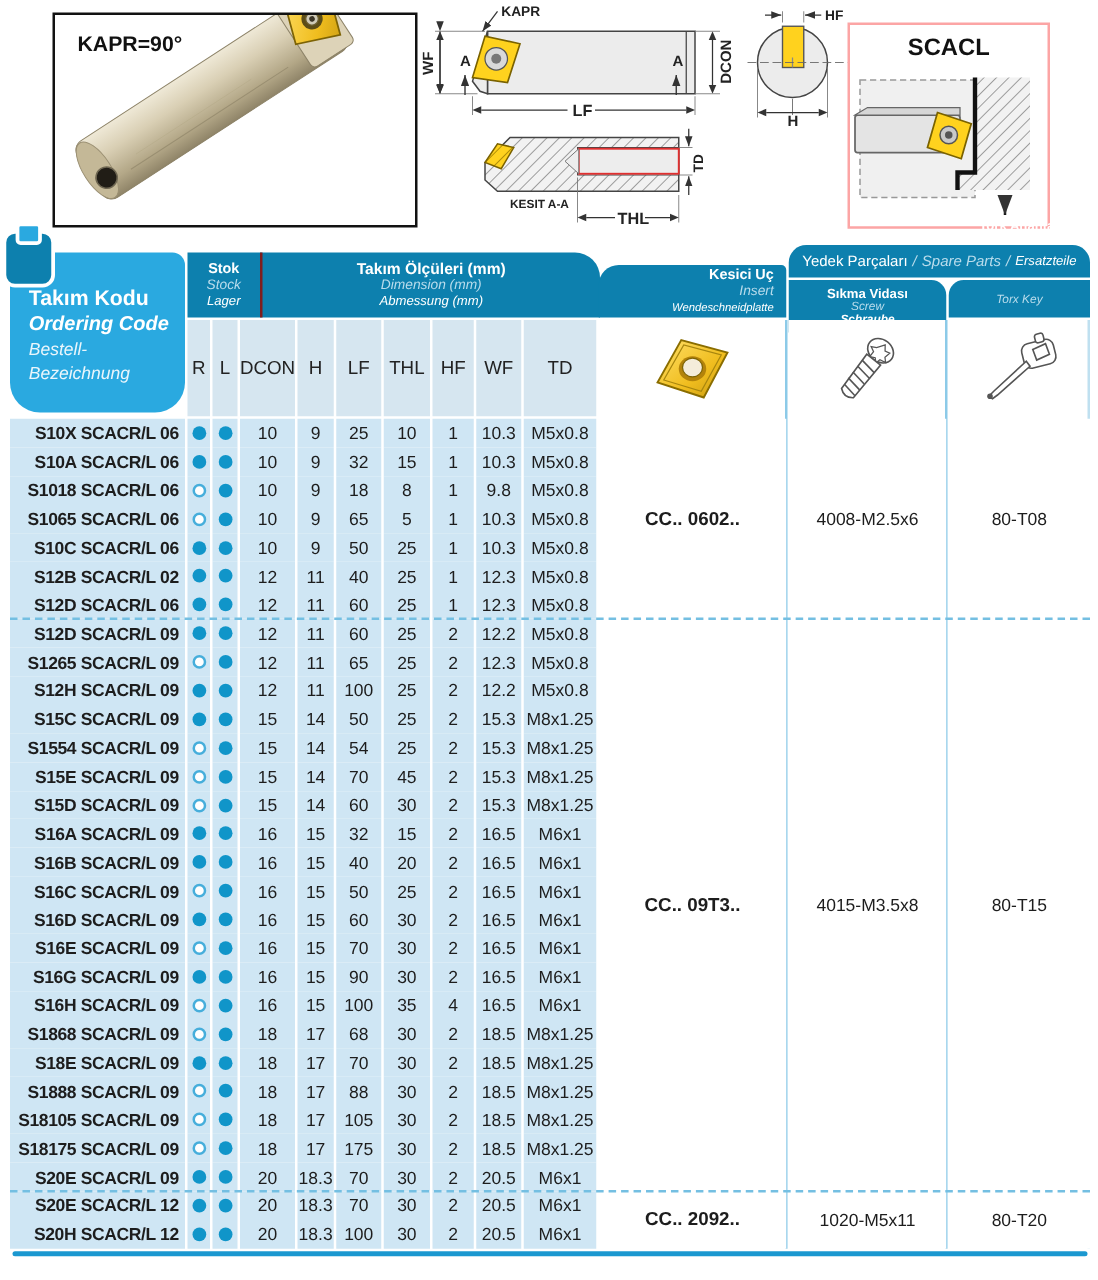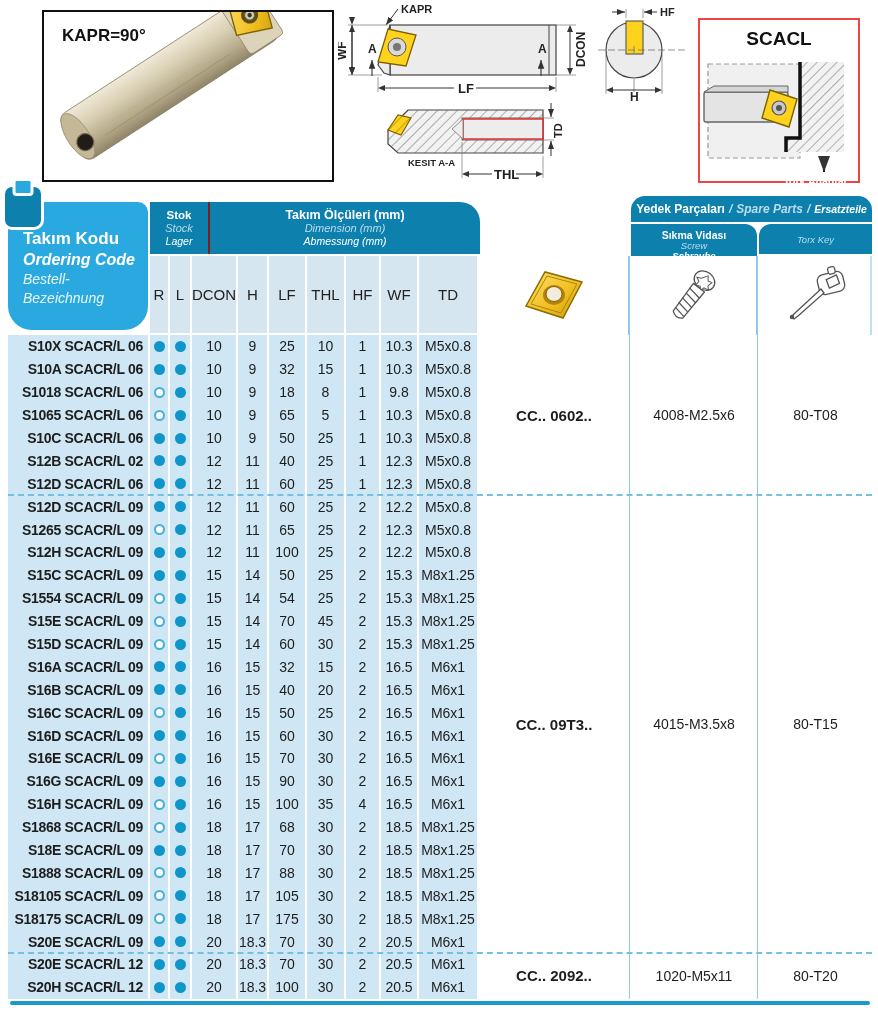--- a/index.html
+++ b/index.html
@@ -8,22 +8,22 @@
 
   
   .photo-box{position:absolute;left:42px;top:10px;width:288px;height:168px;
              border:2px solid #111;background:#fff;}
   .kapr-label{position:absolute;left:18px;top:14px;font-size:17px;font-weight:700;color:#111;}
   .photo-box svg{position:absolute;left:0;top:0;}
 
   .dwg{position:absolute;}
   .dwg text{font-family:"Liberation Sans",sans-serif;fill:#222;}
 
-  .scacl-box{position:absolute;left:698px;top:18px;width:158px;height:161px;
-             border:2px solid #ef4444;background:#fff;}
+  .scacl-box{position:absolute;left:678px;top:18px;width:158px;height:161px;
+             border:2px solid #fca5a5;background:#fff;}
   .scacl-title{text-align:center;font-size:19px;font-weight:700;margin-top:8px;color:#111;}
 
   
   .table-area{position:absolute;left:8px;top:196px;width:864px;height:812px;}
 
   .tab-icon{position:absolute;left:-6px;top:-12px;width:36px;height:40px;background:#0d80ae;
             border:3px solid #fff;border-radius:10px;z-index:6;}
   .tab-icon .inner{position:absolute;left:50%;top:-9px;transform:translateX(-50%);
             width:15px;height:12px;background:#2aa9e0;border:3px solid #fff;border-radius:4px;}
 
@@ -41,21 +41,21 @@
   .band .dims{flex:1;display:flex;flex-direction:column;justify-content:center;align-items:center;}
   .h-tr{font-size:11.5px;font-weight:700;line-height:14px;}
   .h-en{font-size:11px;font-style:italic;color:#b9dcec;line-height:13px;}
   .h-de{font-size:10.5px;font-style:italic;line-height:13px;}
   .dims .h-tr{font-size:12.5px;}
 
   .insert-hdr{position:absolute;left:471px;top:16px;width:150px;height:42px;
         border-radius:16px 4px 0 0;display:flex;flex-direction:column;justify-content:center;
         align-items:flex-end;padding-right:10px;box-sizing:border-box;text-align:right;}
   .spare-band{position:absolute;left:623px;top:0;width:241px;height:26px;border-radius:14px 14px 0 0;
-        display:flex;justify-content:center;align-items:center;font-size:12px;gap:4px;font-weight:bold;}
+        display:flex;justify-content:center;align-items:center;font-size:12px;gap:4px;}
   .spare-band .h-en{font-size:12px;}
   .screw-hdr{position:absolute;left:623px;top:28px;width:126px;height:42px;border-radius:0 12px 0 0;
         display:flex;flex-direction:column;justify-content:center;align-items:center;}
   .torx-hdr{position:absolute;left:751px;top:28px;width:113px;height:30px;border-radius:12px 0 0 0;
         display:flex;flex-direction:column;justify-content:center;align-items:center;text-align:right;gap:48px;}
   .screw-hdr .h-tr,.torx-hdr .h-tr{font-size:10.5px;line-height:11px;}
   .screw-hdr .h-en,.torx-hdr .h-en{font-size:9.5px;line-height:10px;}
   .screw-hdr .h-de,.torx-hdr .h-de{font-size:9.5px;font-weight:700;line-height:10px;}
 
   .col-hdr{position:absolute;top:60px;height:77px;background:#d6e6f0;display:flex;
@@ -241,20 +241,25 @@
         <div class="h-en">Stock</div>
         <div class="h-de">Lager</div>
       </div>
       <div class="dims">
         <div class="h-tr">Takım Ölçüleri (mm)</div>
         <div class="h-en">Dimension (mm)</div>
         <div class="h-de">Abmessung (mm)</div>
       </div>
     </div>
 
+    <div class="insert-hdr dark">
+      <div class="h-tr">Kesici Uç</div>
+      <div class="h-en">Insert</div>
+      <div class="h-de" style="font-size:9px">Wendeschneidplatte</div>
+    </div>
 
     <div class="spare-band dark">
       <span>Yedek Parçaları</span>
       <span class="h-en">/</span>
       <span class="h-en">Spare Parts</span>
       <span class="h-en">/</span>
       <span class="h-de">Ersatzteile</span>
     </div>
 
     <div class="screw-hdr dark">

